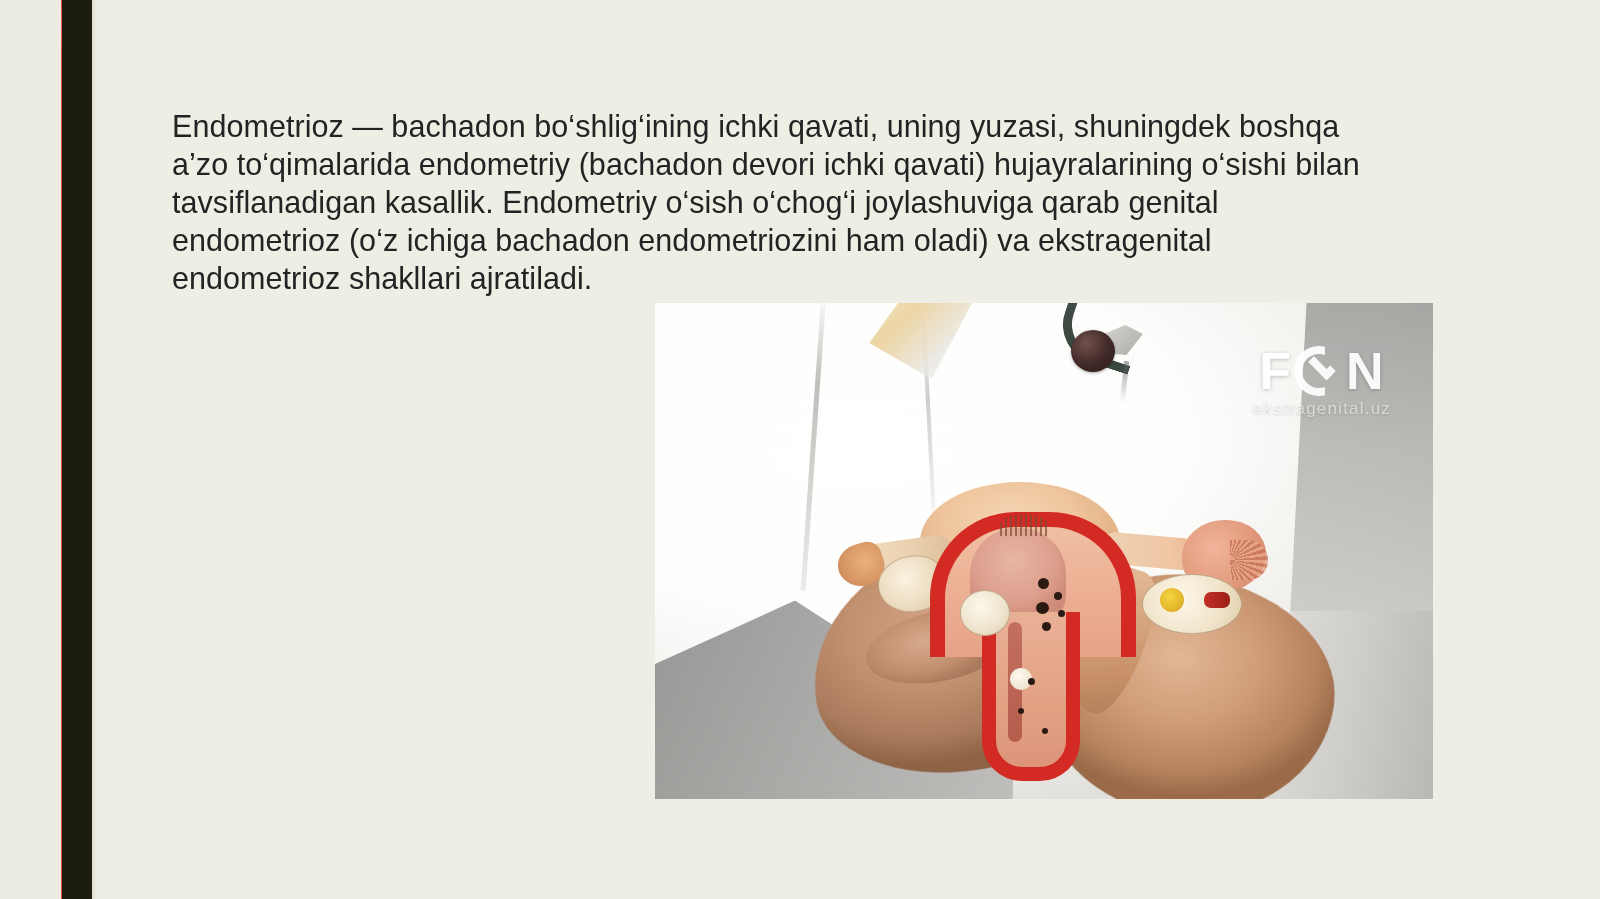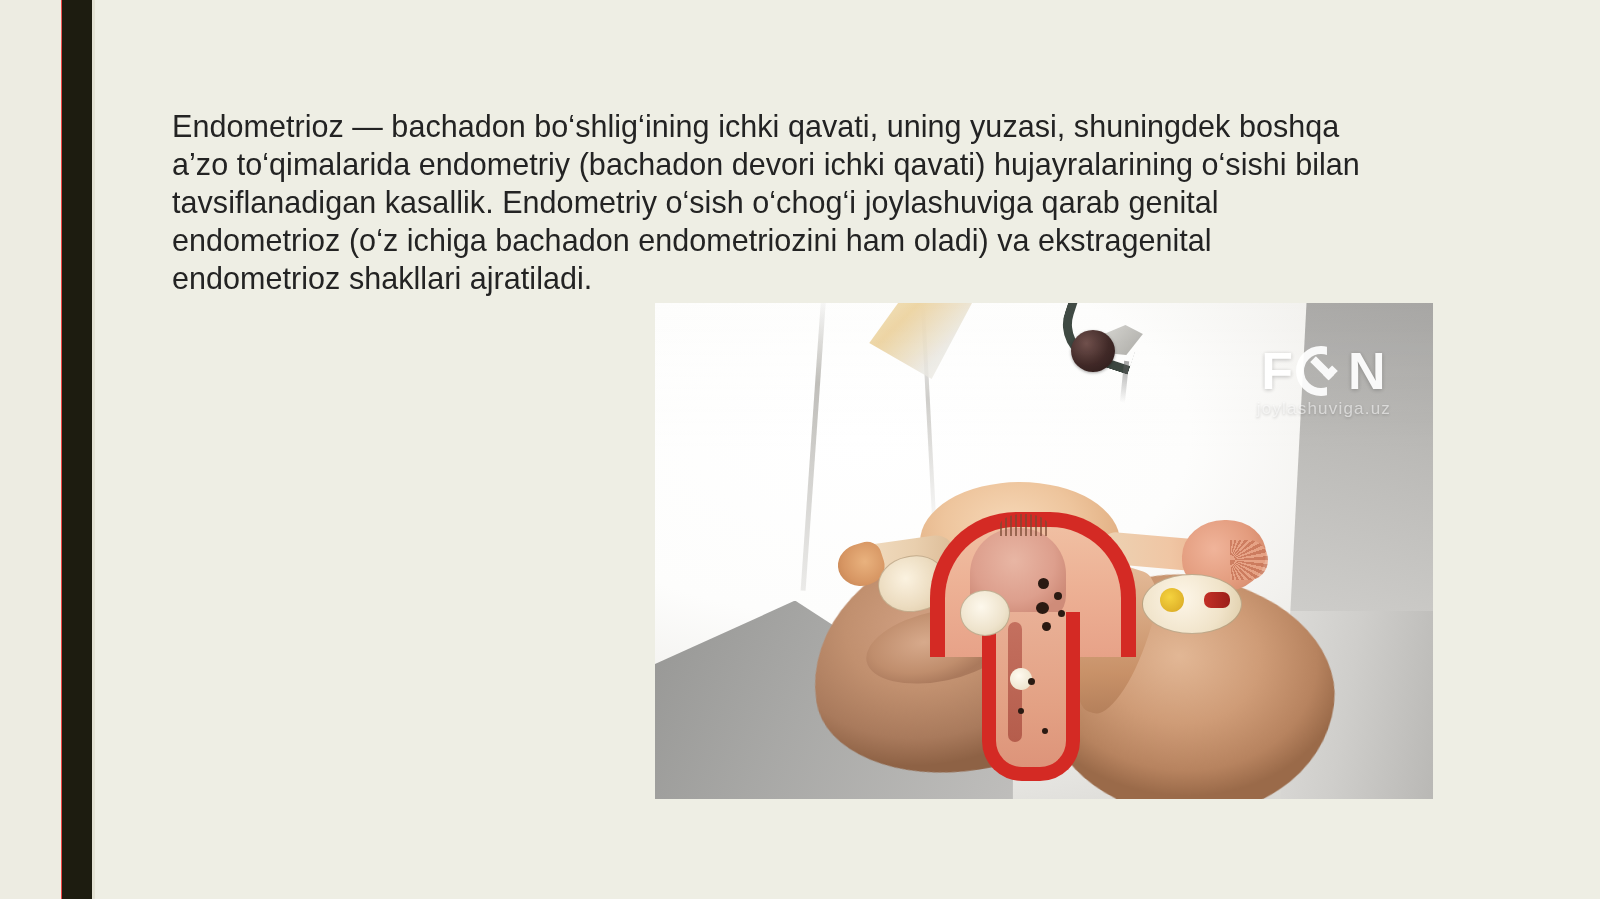--- a/index.html
+++ b/index.html
@@ -476,17 +476,17 @@
     </div>
 
     <div class="photo-soften"></div>
 
     <div class="watermark">
       <div class="wm-logo">
         <span>F</span>
         <span class="wm-mark"></span>
         <span>N</span>
       </div>
-      <div class="wm-sub">joylashuviga.uz</div>
+      <div class="wm-sub">ekstragenital.uz</div>
     </div>
   </div>
 
 </div>
 
 </body></html>

